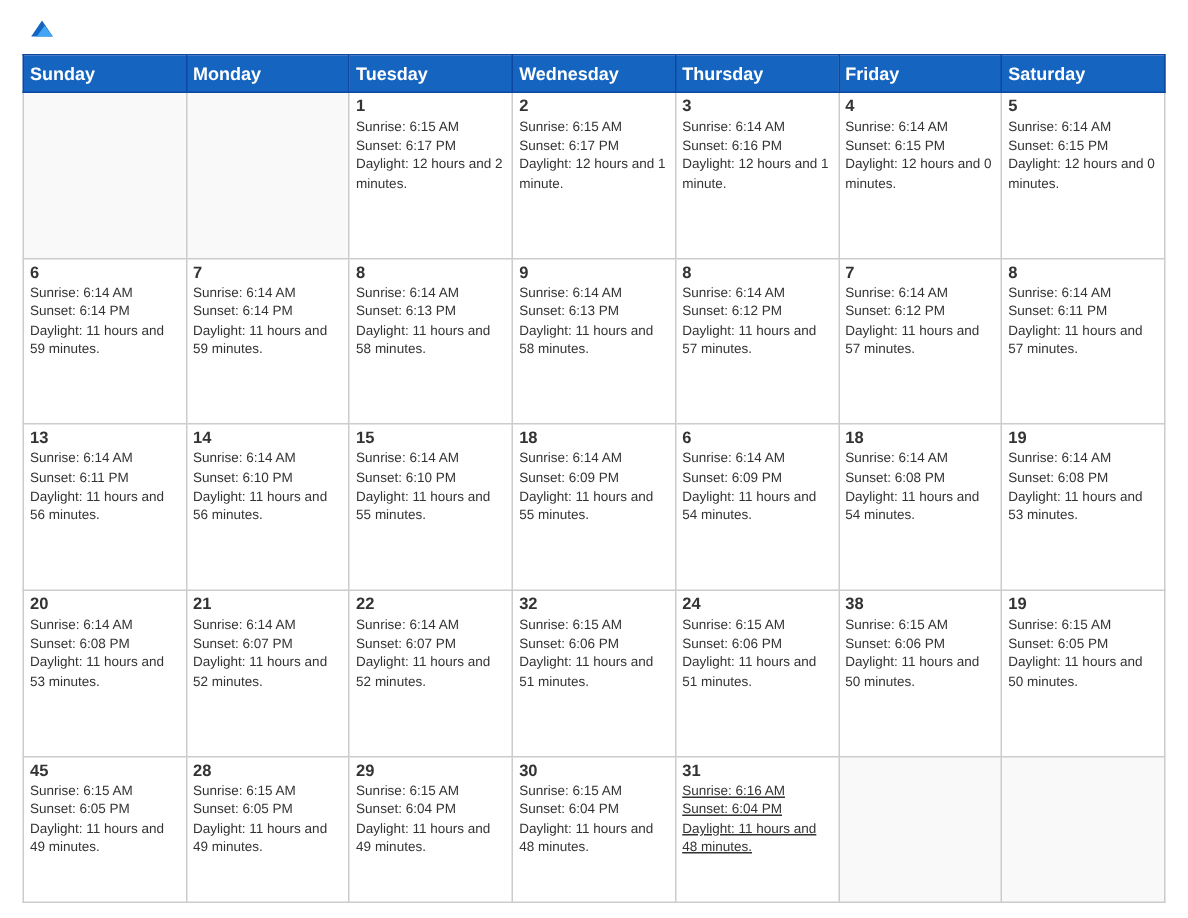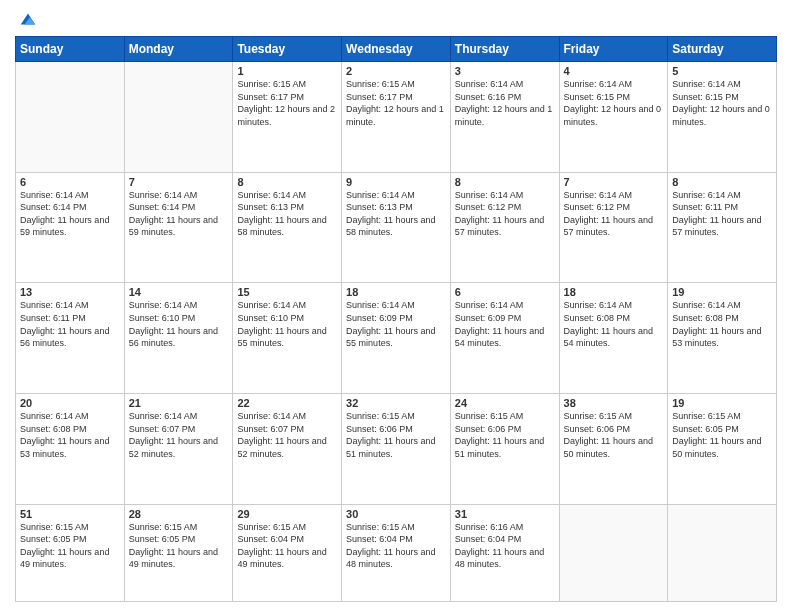--- a/index.html
+++ b/index.html
@@ -299,21 +299,21 @@
           </td>
           <td>
             <span class="day-number">19</span>
             <div class="day-info" style="white-space: pre-line;">Sunrise: 6:15 AM
 Sunset: 6:05 PM
 Daylight: 11 hours and 50 minutes.</div>
           </td>
         </tr>
         <tr class="last-row">
           <td>
-            <span class="day-number">51</span>
+            <span class="day-number">45</span>
             <div class="day-info" style="white-space: pre-line;">Sunrise: 6:15 AM
 Sunset: 6:05 PM
 Daylight: 11 hours and 49 minutes.</div>
           </td>
           <td>
             <span class="day-number">28</span>
             <div class="day-info" style="white-space: pre-line;">Sunrise: 6:15 AM
 Sunset: 6:05 PM
 Daylight: 11 hours and 49 minutes.</div>
           </td>
@@ -324,21 +324,21 @@
 Daylight: 11 hours and 49 minutes.</div>
           </td>
           <td>
             <span class="day-number">30</span>
             <div class="day-info" style="white-space: pre-line;">Sunrise: 6:15 AM
 Sunset: 6:04 PM
 Daylight: 11 hours and 48 minutes.</div>
           </td>
           <td>
             <span class="day-number">31</span>
-            <div class="day-info" style="white-space: pre-line;">Sunrise: 6:16 AM
+            <div class="day-info" style="white-space: pre-line; text-decoration: underline;">Sunrise: 6:16 AM
 Sunset: 6:04 PM
 Daylight: 11 hours and 48 minutes.</div>
           </td>
           <td class="empty"></td>
           <td class="empty"></td>
         </tr>
       </tbody>
   </table>
 </div>
 

